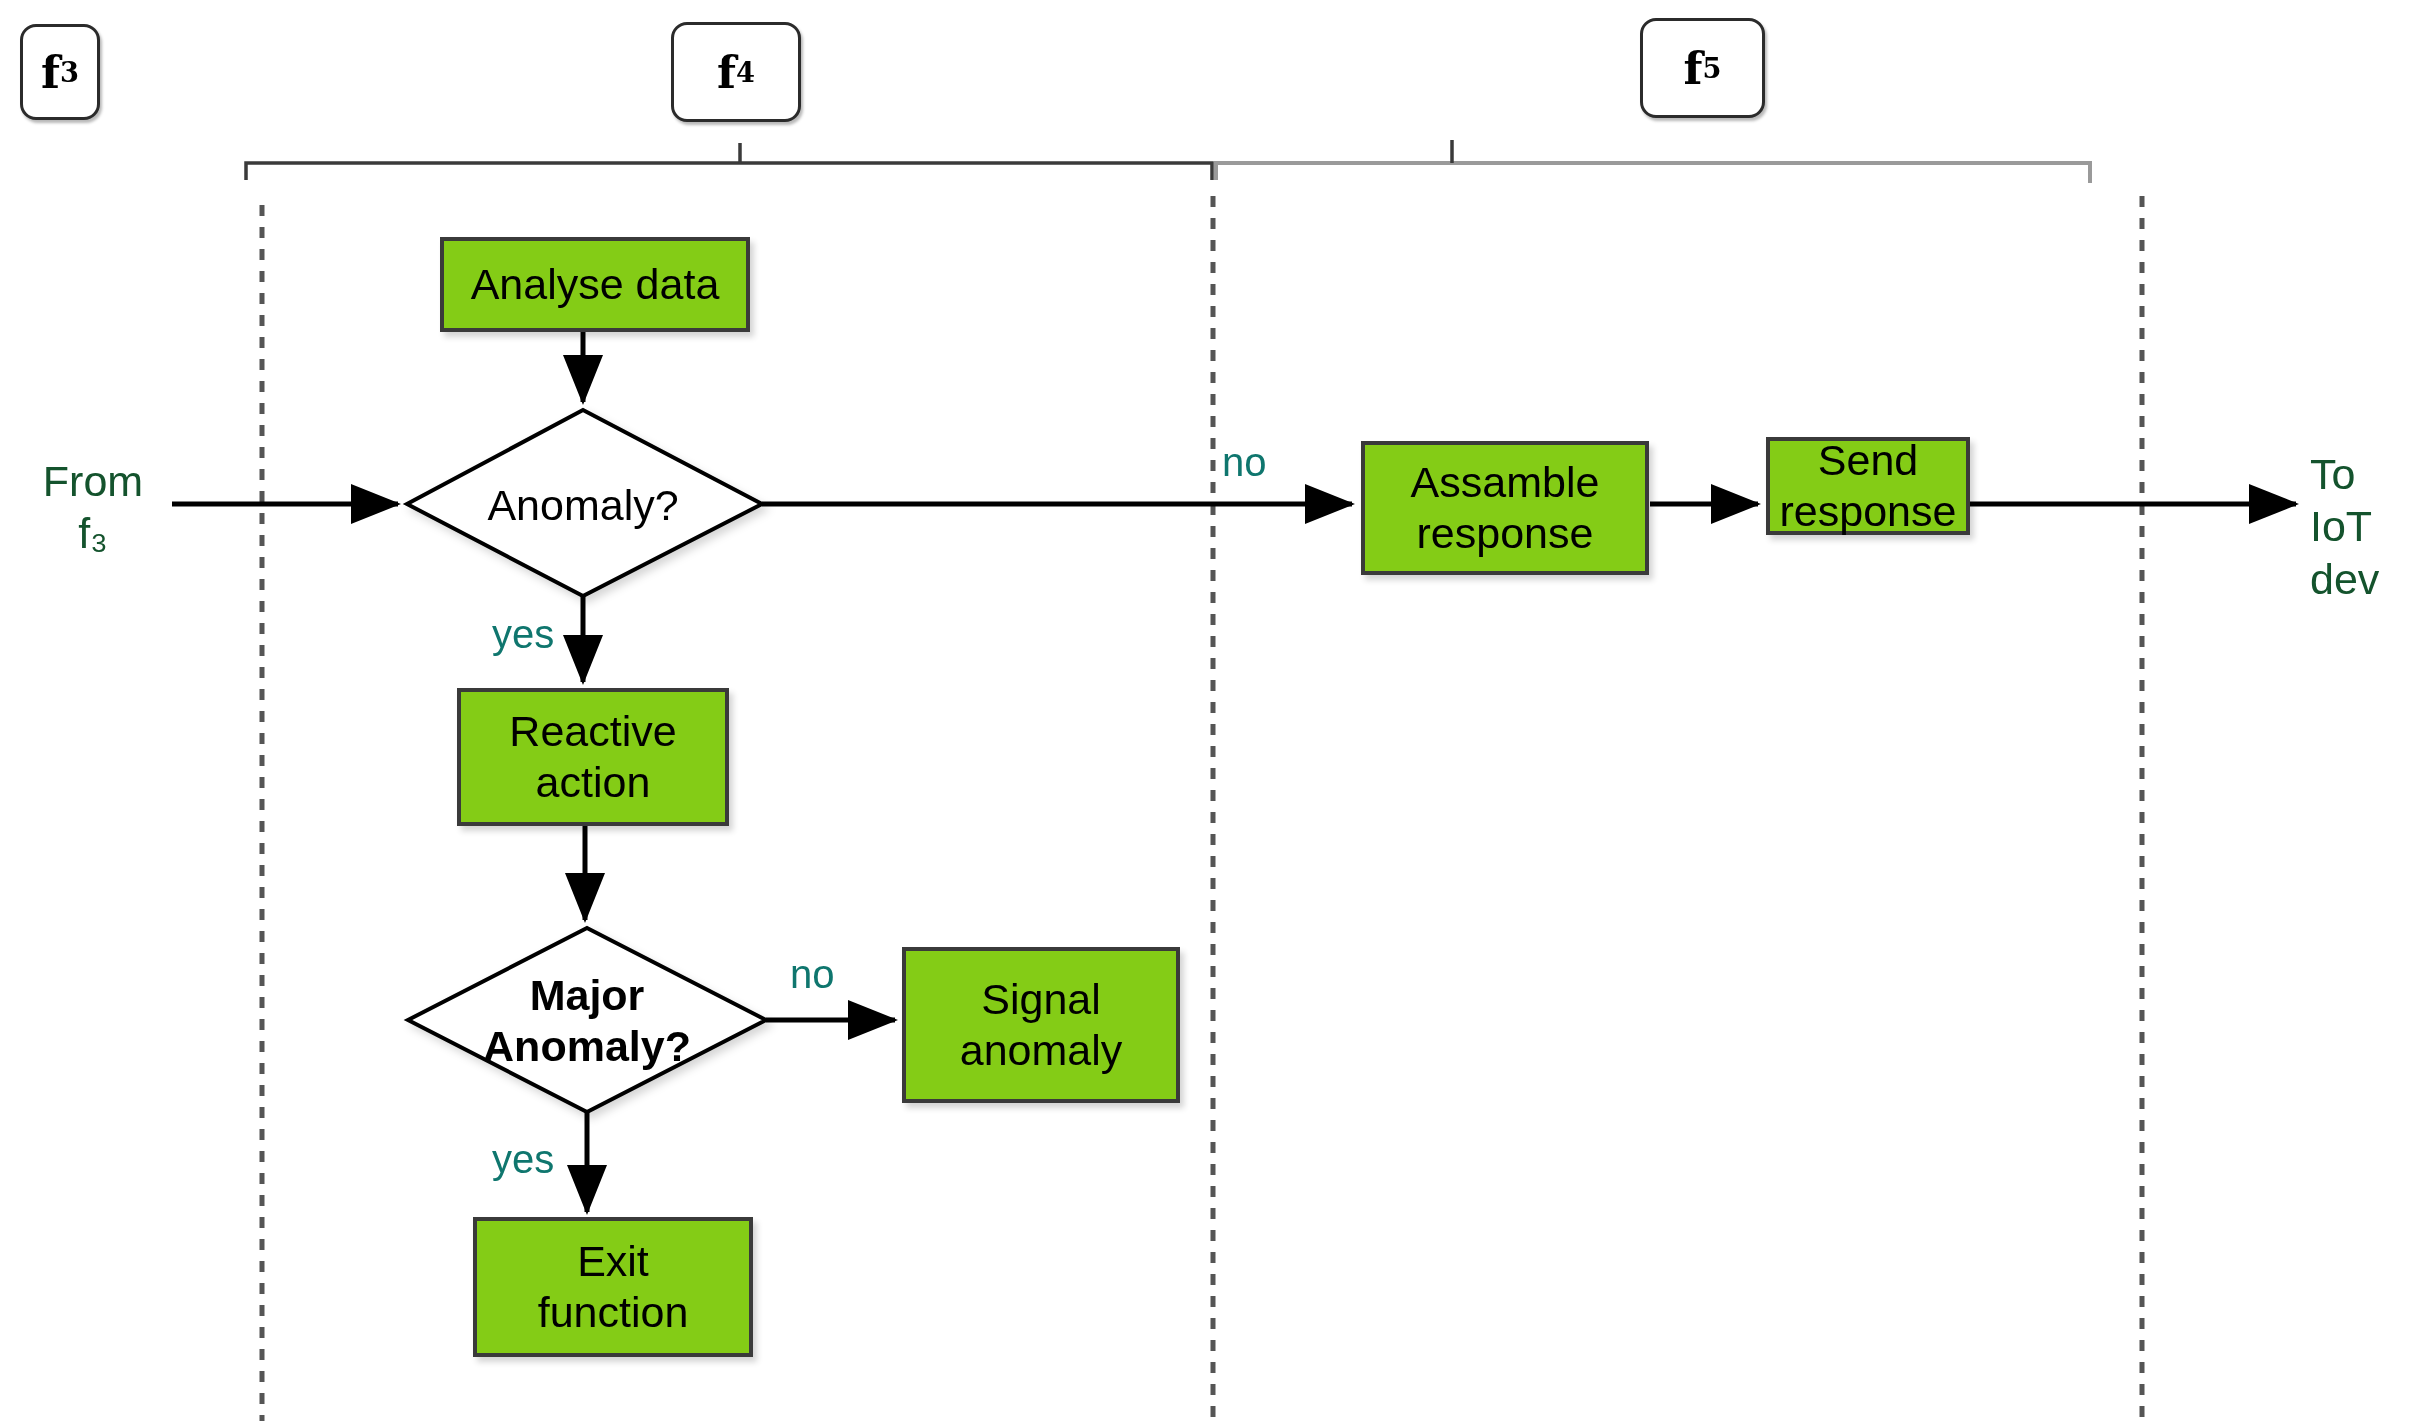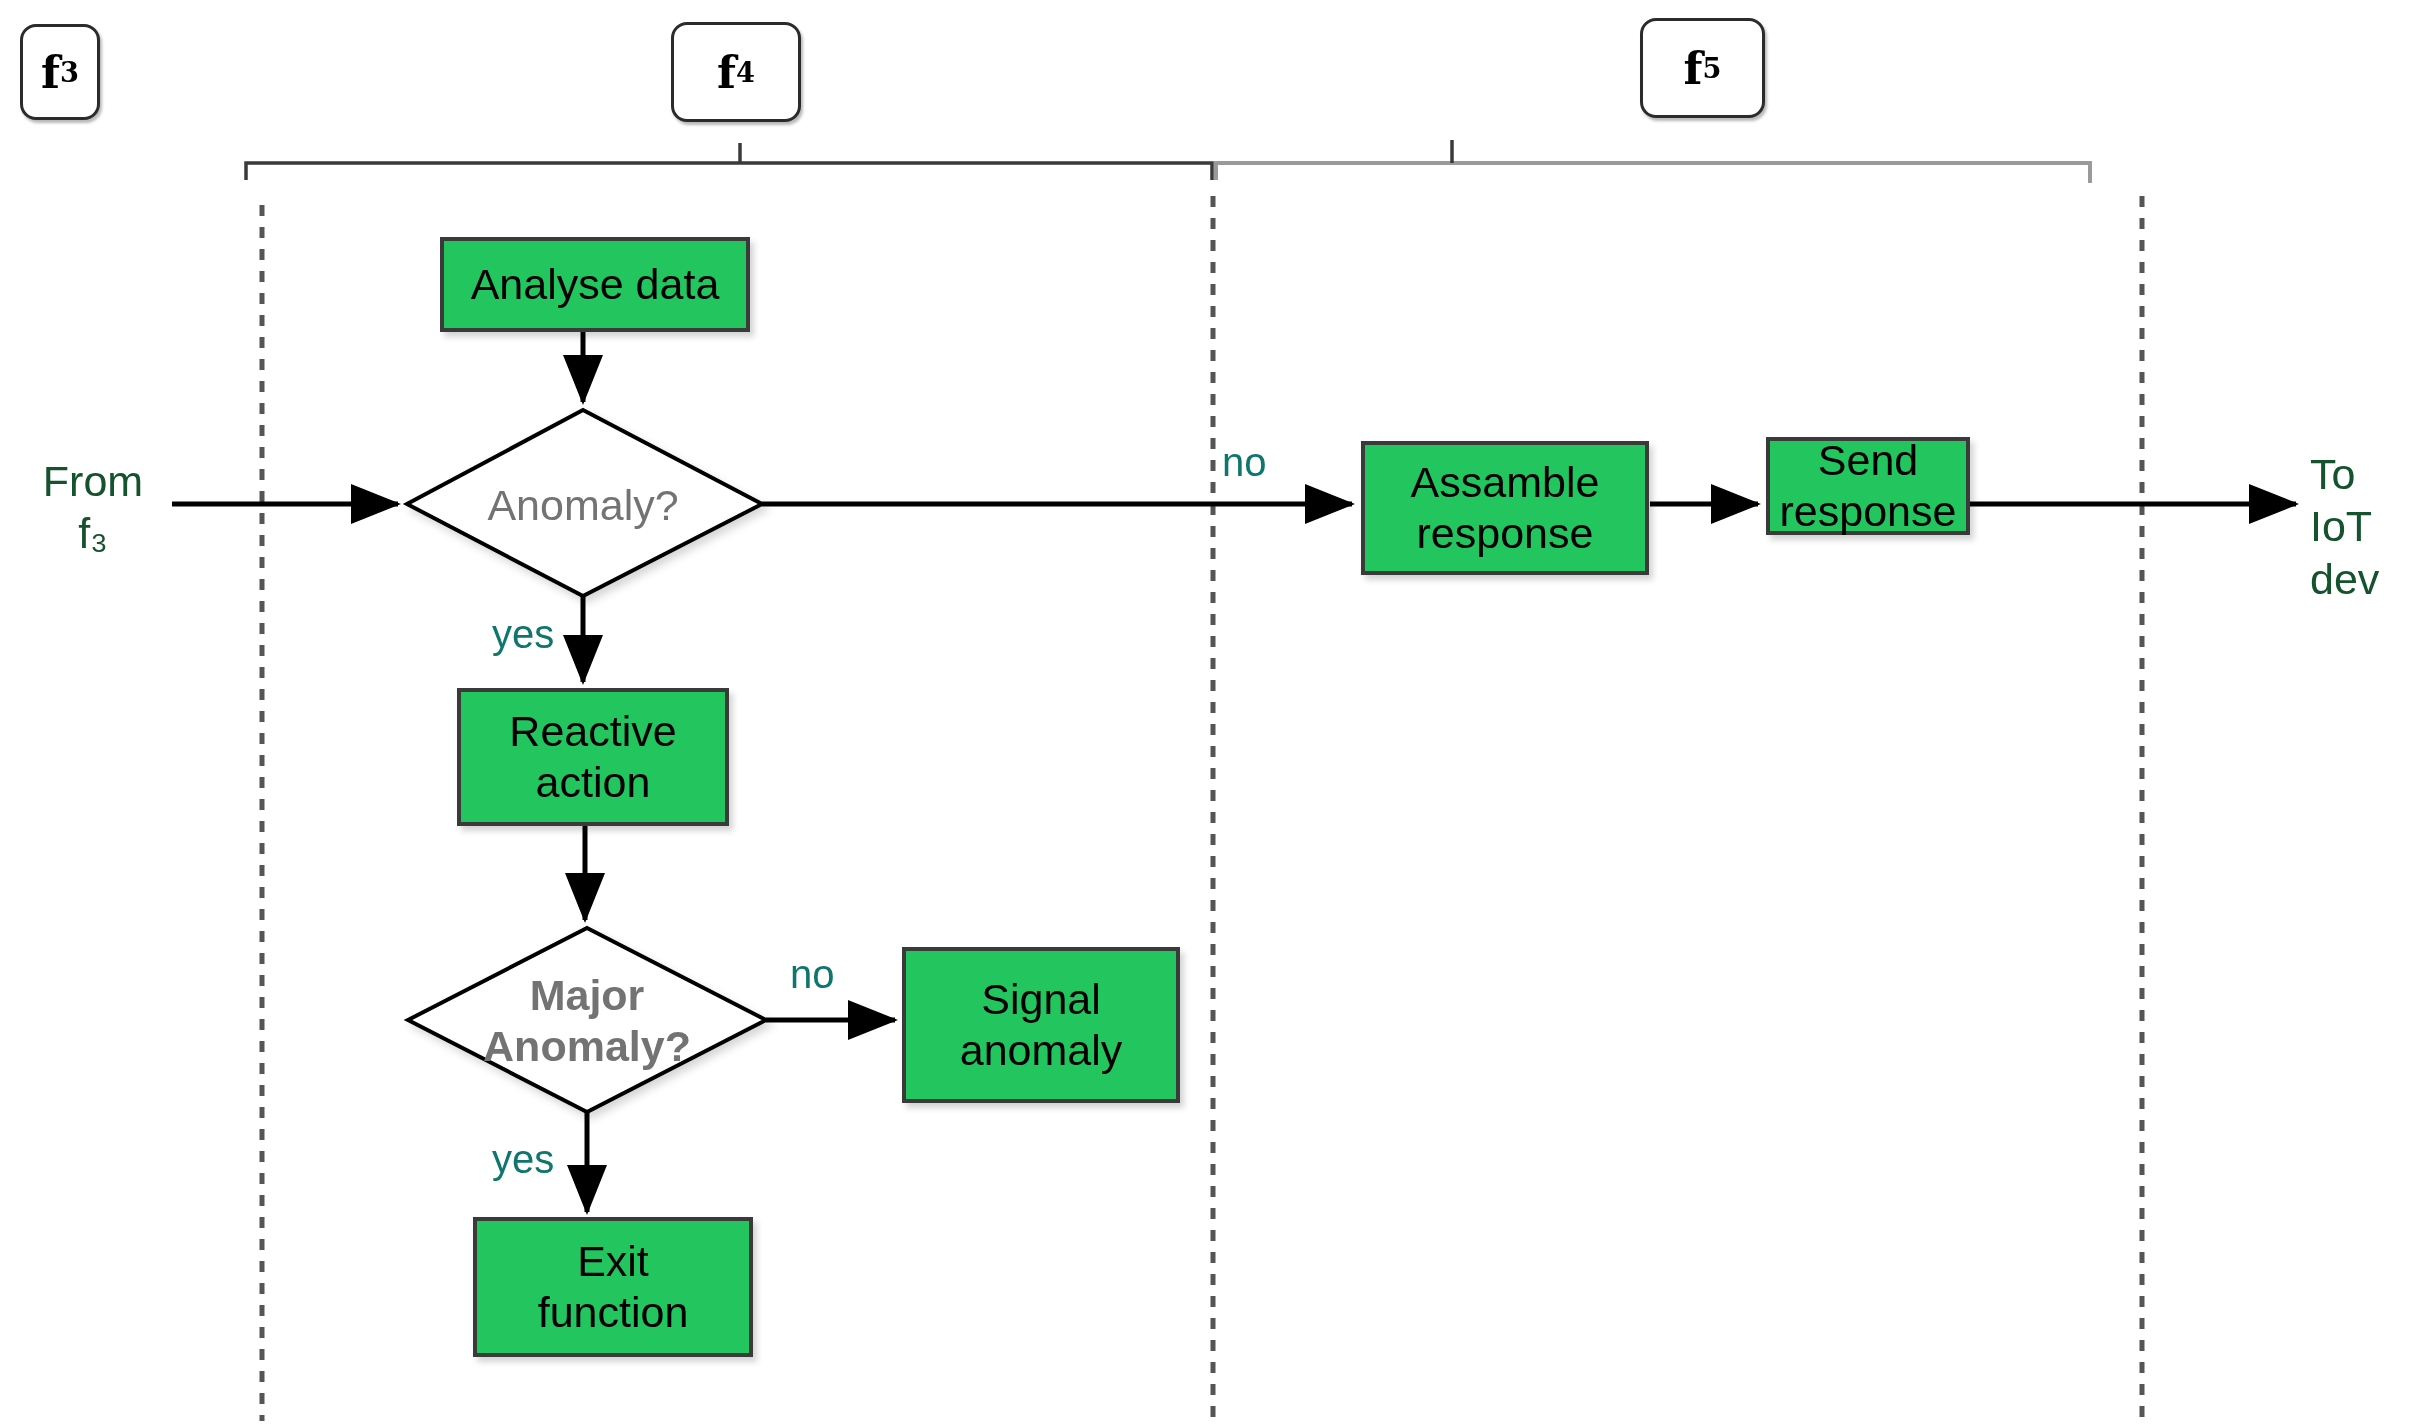--- a/index.html
+++ b/index.html
@@ -42,21 +42,21 @@
   .phase-chip sub {
     font-size: 0.62em;
     font-weight: bold;
     vertical-align: sub;
   }
   
   .proc-box {
     position: absolute;
     box-sizing: border-box;
     border: 4px solid #3a3a3a;
-    background: #22c55e;
+    background: #84cc16;
     box-shadow: 4px 5px 6px rgba(0,0,0,0.17);
     display: flex;
     align-items: center;
     justify-content: center;
     text-align: center;
     color: #000000;
     font-size: 43px;
     line-height: 1.18;
     font-family: "Liberation Sans", sans-serif;
   }
@@ -73,21 +73,21 @@
   }
   .edge-label {
     position: absolute;
     color: #0f766e;
     font-size: 40px;
     font-family: "Liberation Sans", sans-serif;
   }
   
   .diamond-text {
     position: absolute;
-    color: #737373;
+    color: #000000;
     font-size: 43px;
     line-height: 1.18;
     text-align: center;
     white-space: pre-line;
     display: flex;
     align-items: center;
     justify-content: center;
     font-family: "Liberation Sans", sans-serif;
   }
 </style>

